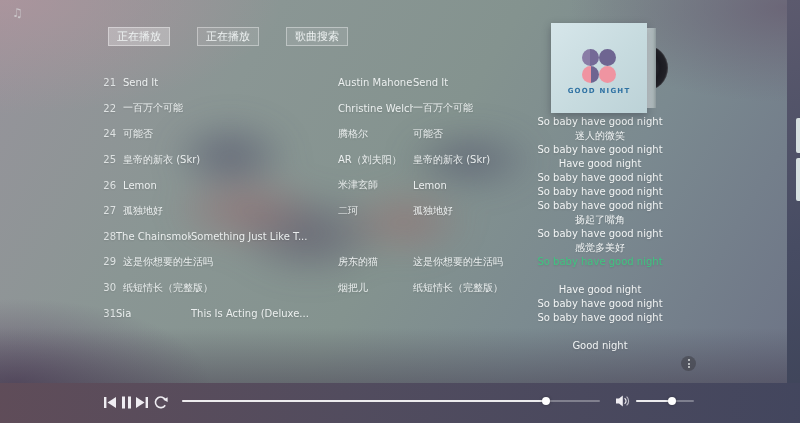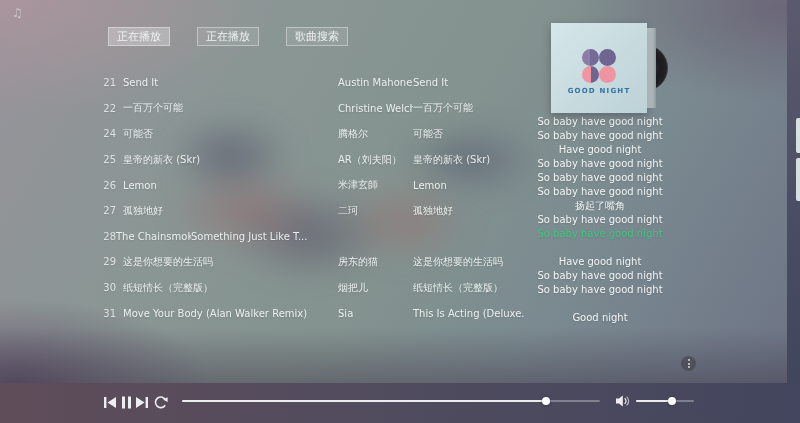--- a/index.html
+++ b/index.html
@@ -162,36 +162,37 @@
         <span class="c-album">这是你想要的生活吗</span>
       </div>
       <div class="row">
         <span class="c-num">30</span>
         <span class="c-title">纸短情长（完整版）</span>
         <span class="c-artist">烟把儿</span>
         <span class="c-album">纸短情长（完整版）</span>
       </div>
       <div class="row">
         <span class="c-num">31</span>
-        <span class="c-title">Move Your Body (Alan Walker Remix)</span>
         <span class="c-artist">Sia</span>
         <span class="c-album">This Is Acting (Deluxe...</span>
       </div>
     </main>
 
   <div class="lyrics">
 
   <div class="lyric-line">So baby have good night</div>
+      <div class="lyric-line">迷人的微笑</div>
       <div class="lyric-line">So baby have good night</div>
       <div class="lyric-line">Have good night</div>
       <div class="lyric-line">So baby have good night</div>
       <div class="lyric-line">So baby have good night</div>
       <div class="lyric-line">So baby have good night</div>
       <div class="lyric-line">扬起了嘴角</div>
       <div class="lyric-line">So baby have good night</div>
+      <div class="lyric-line">感觉多美好</div>
       <div class="lyric-line active" style="color: rgb(63, 197, 128);">So baby have good night</div>
       <div class="lyric-line"></div>
       <div class="lyric-line">Have good night</div>
       <div class="lyric-line">So baby have good night</div>
       <div class="lyric-line">So baby have good night</div>
       <div class="lyric-line"></div>
       <div class="lyric-line">Good night</div>
     </div>
 
   <div class="vinyl-disc"></div>

